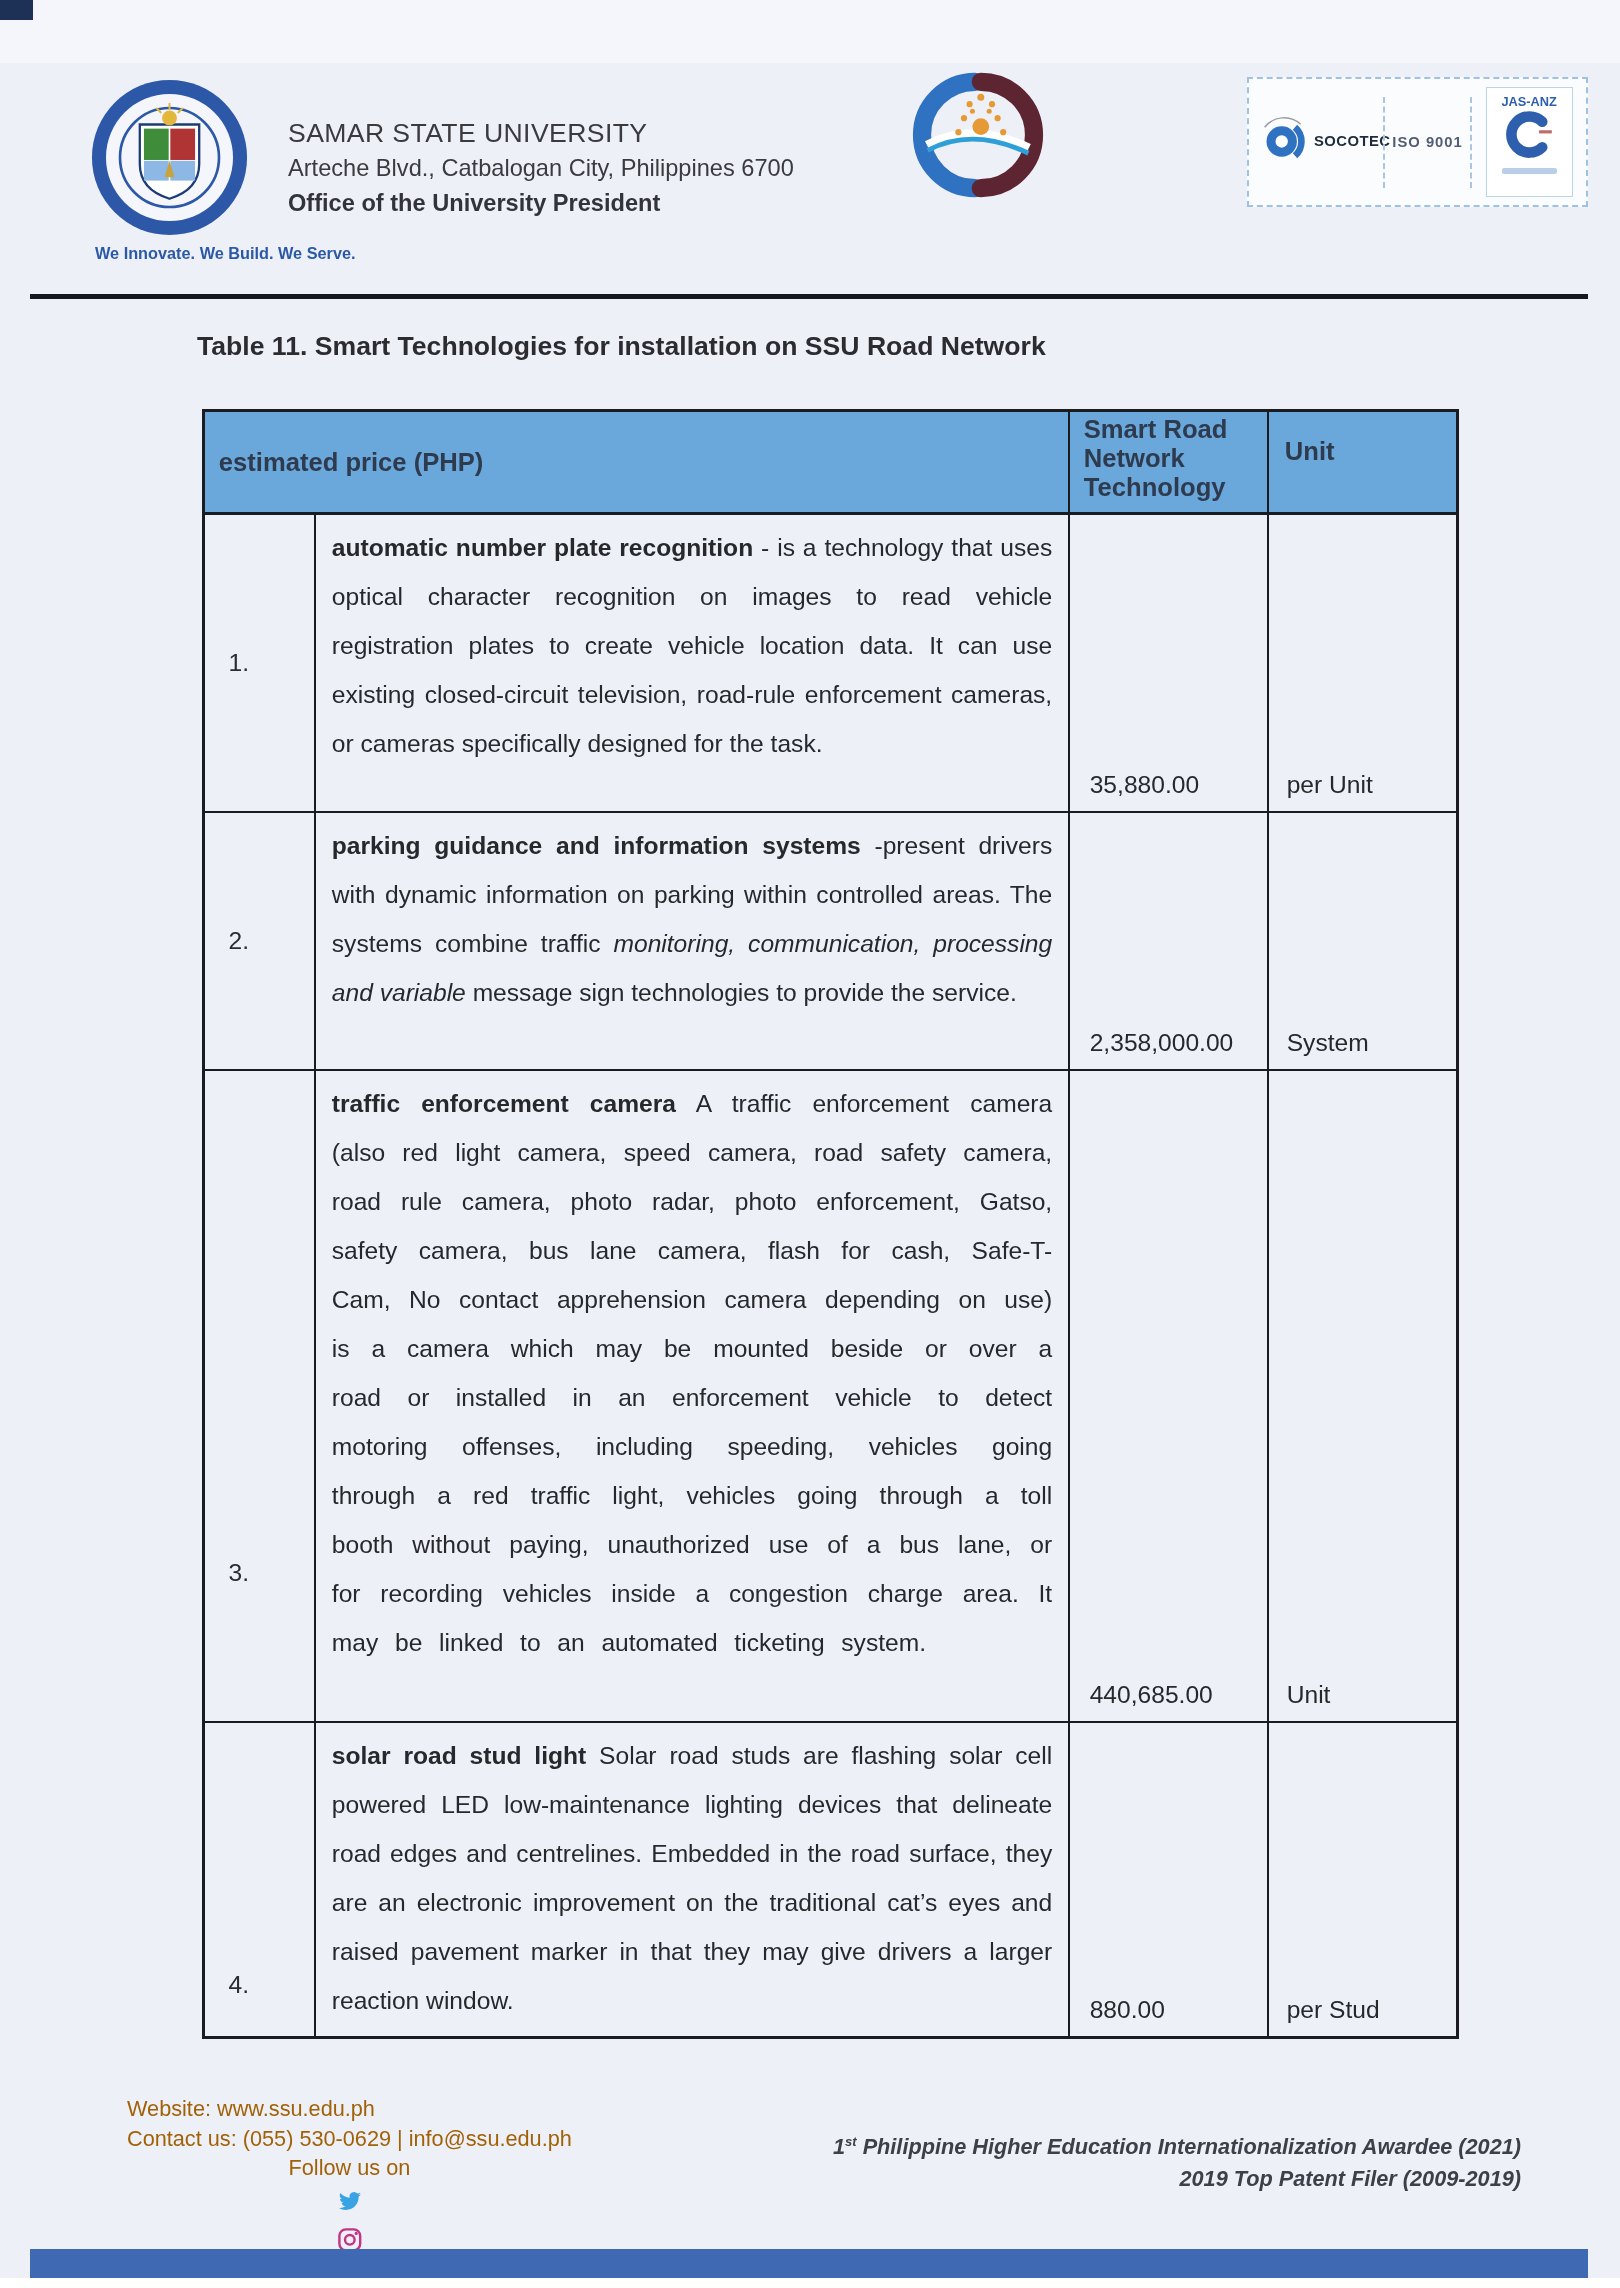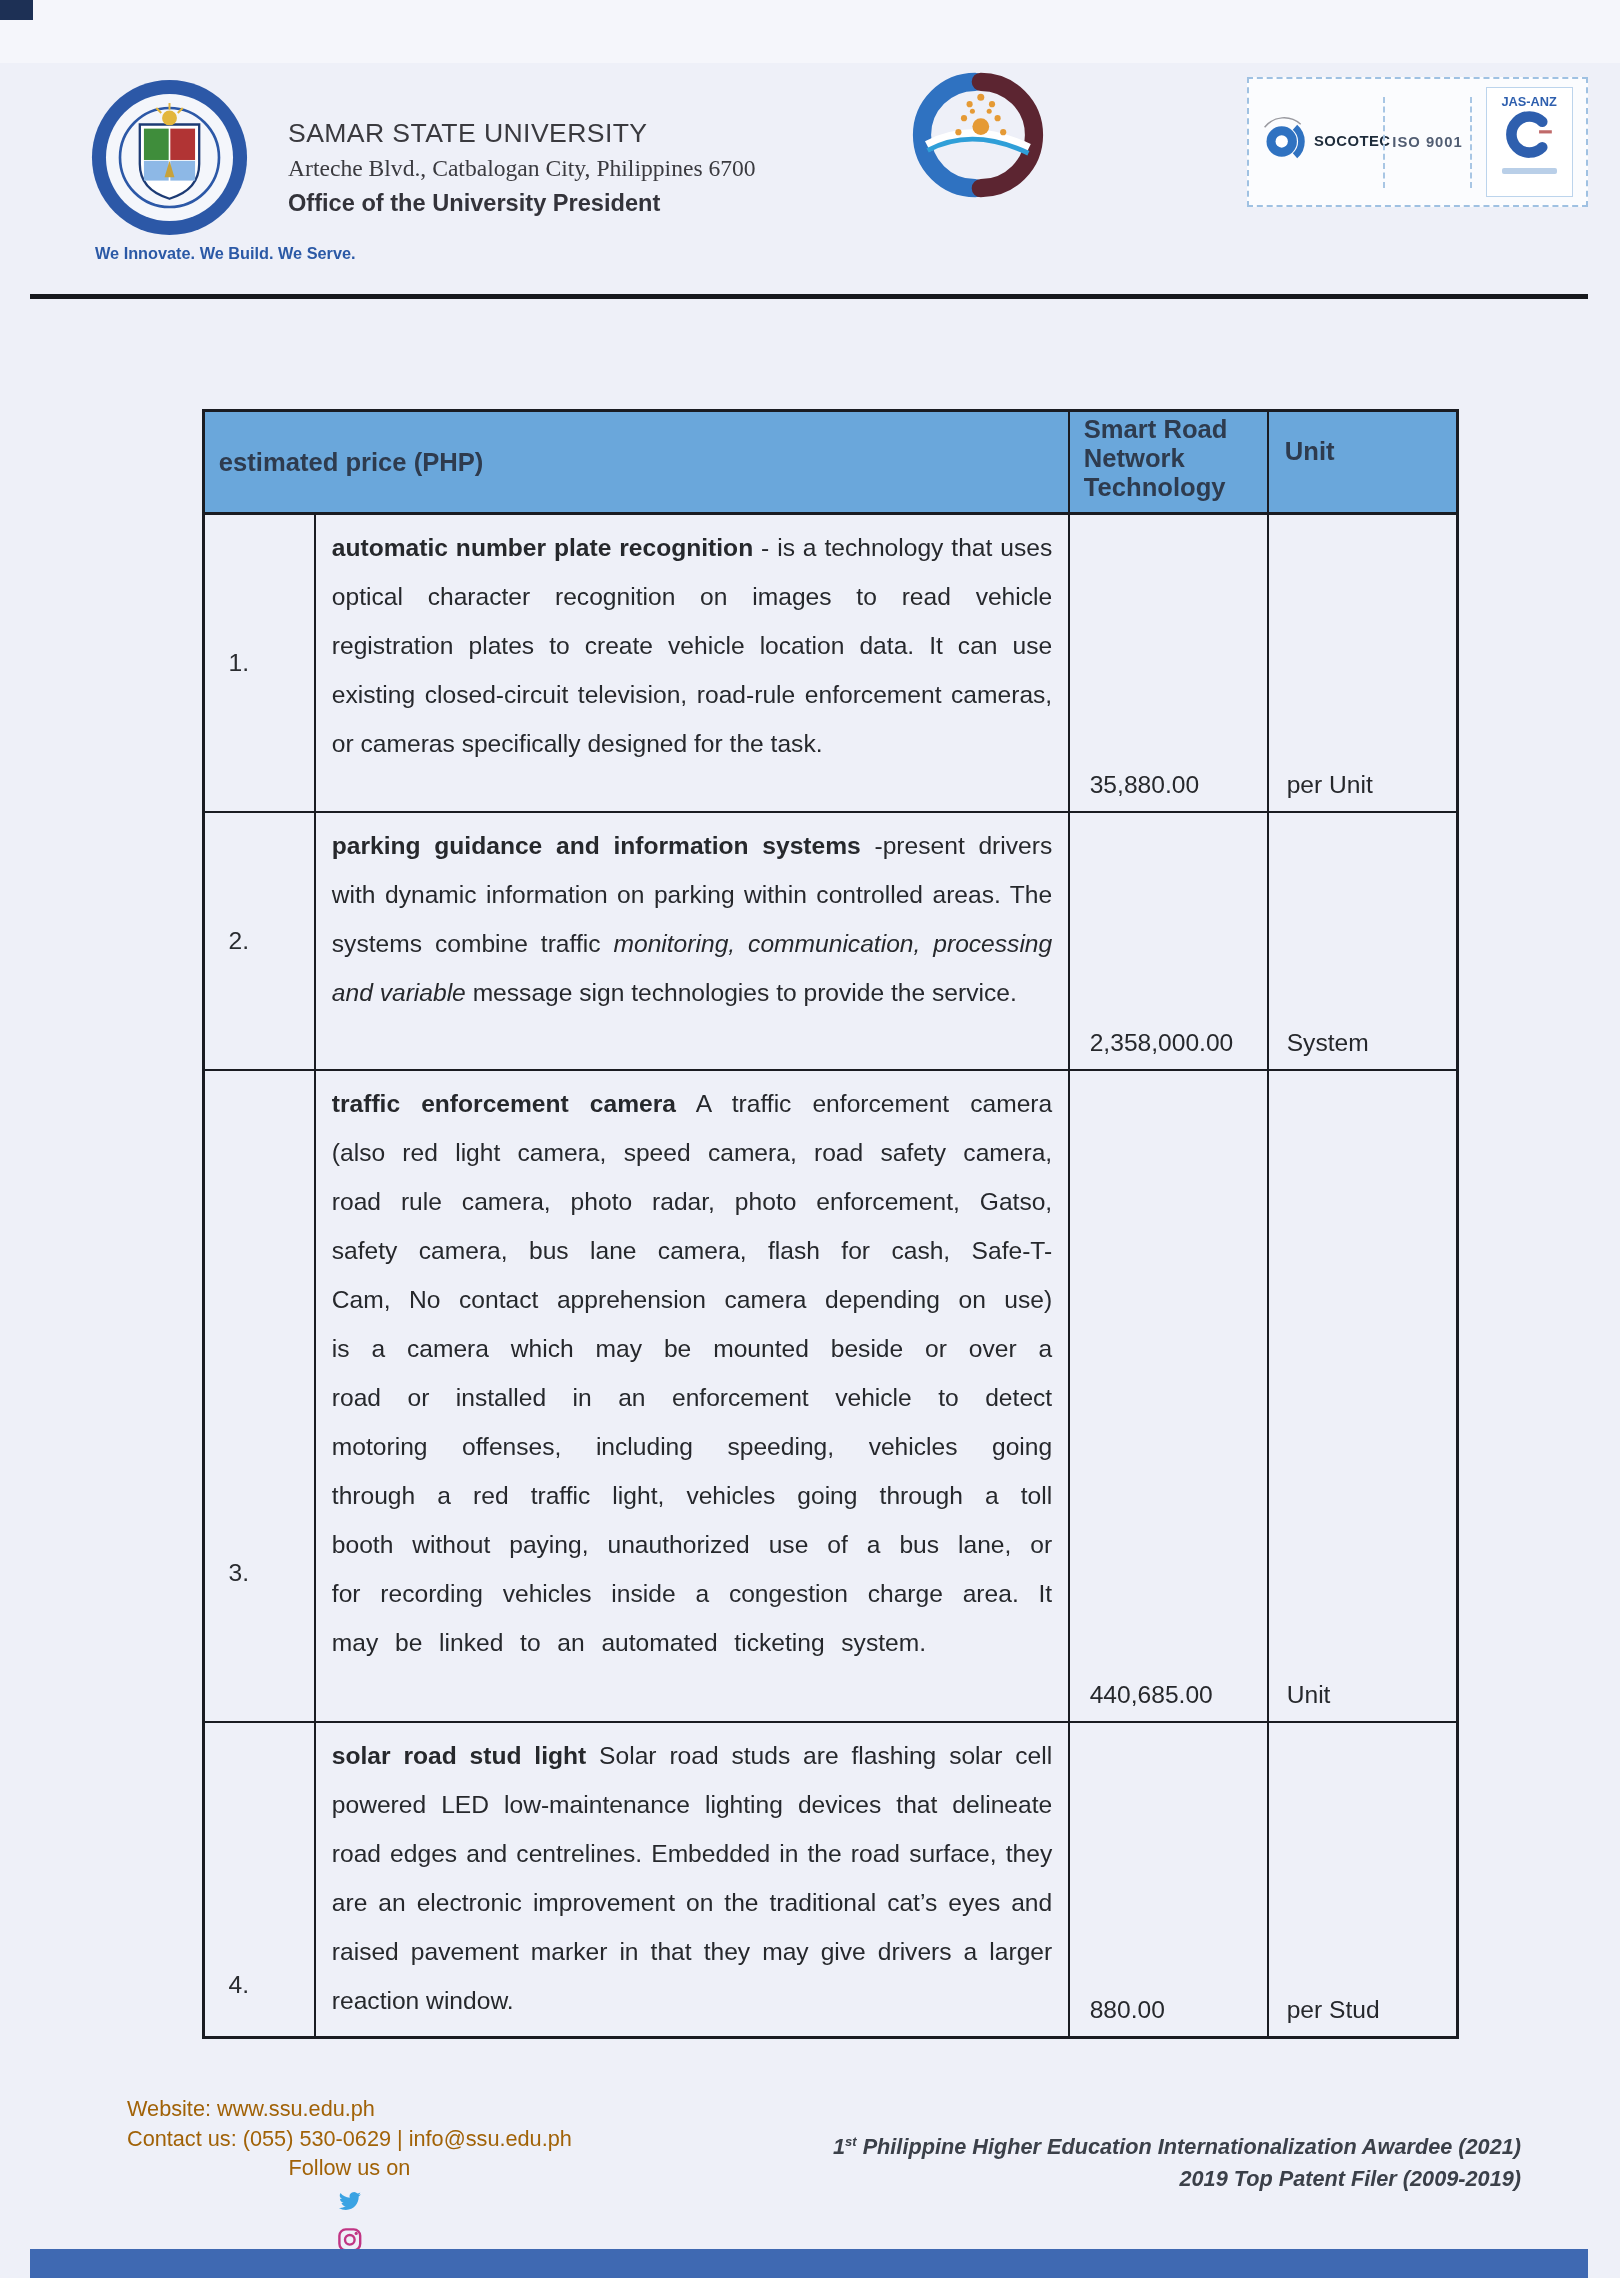--- a/index.html
+++ b/index.html
@@ -7,21 +7,21 @@
         font-family:"Liberation Sans",sans-serif;color:#26282c;overflow:hidden;}
   .corner-mark{position:absolute;left:0;top:0;width:33px;height:19.7px;background:#1d3055;}
   .top-strip{position:absolute;left:0;top:0;width:100%;height:63px;background:#f5f6fb;}
 
   
   .seal{position:absolute;left:87px;top:75px;width:165px;height:165px;}
   .tagline{position:absolute;left:95px;top:244px;font-size:16.3px;font-weight:700;
            color:var(--tagline_blue,#2b59a6);}
   .univ-block{position:absolute;left:288px;top:116px;line-height:35px;}
   .univ-name{font-size:26.6px;color:#3a3a3f;letter-spacing:0.4px;}
-  .univ-address{font-size:23.6px;color:#3a3a3f;font-family:Liberation Serif, serif;}
+  .univ-address{font-size:23.6px;color:#3a3a3f;}
   .univ-office{font-size:23.6px;font-weight:700;color:#33333a;}
   .pqa{position:absolute;left:908px;top:65px;width:140px;height:140px;}
   .recognition{position:absolute;left:1066px;top:85px;font-size:16.7px;font-weight:700;
                color:#3e4a5a;line-height:26.6px;}
   .cert-box{position:absolute;left:1247px;top:77px;width:337px;height:126px;background:#fbfcfe;
             border:2px dashed #9fc1e2;display:flex;align-items:center;}
   .socotec-wrap{width:126px;display:flex;align-items:center;padding-left:7.9px;}
   .socotec-label{font-size:14.8px;font-weight:700;color:#1d2b3a;letter-spacing:0.5px;margin-top:-2px;}
   .iso-wrap{flex:1;display:flex;align-items:center;justify-content:center;height:91px;
             border-left:2px dashed #a8c6e4;border-right:2px dashed #a8c6e4;}
@@ -152,20 +152,21 @@
             <rect x="33" y="20" width="12" height="3" fill="#c06a6a"></rect>
           </svg>
         </span>
         <span class="jas-foot"></span>
       </div>
     </div>
   </div>
 
   <div class="header-rule"></div>
 
+  <div class="doc-title">Table 11. Smart Technologies for installation on SSU Road Network</div>
 
   <div class="smart-table">
     <div class="thead">
       <div class="th th-price">estimated price (PHP)</div>
       <div class="th th-tech">Smart Road Network Technology</div>
       <div class="th th-unit">Unit</div>
     </div>
     <div>
         <div class="trow row-0">
       <div class="cell cell-no">1.</div>

